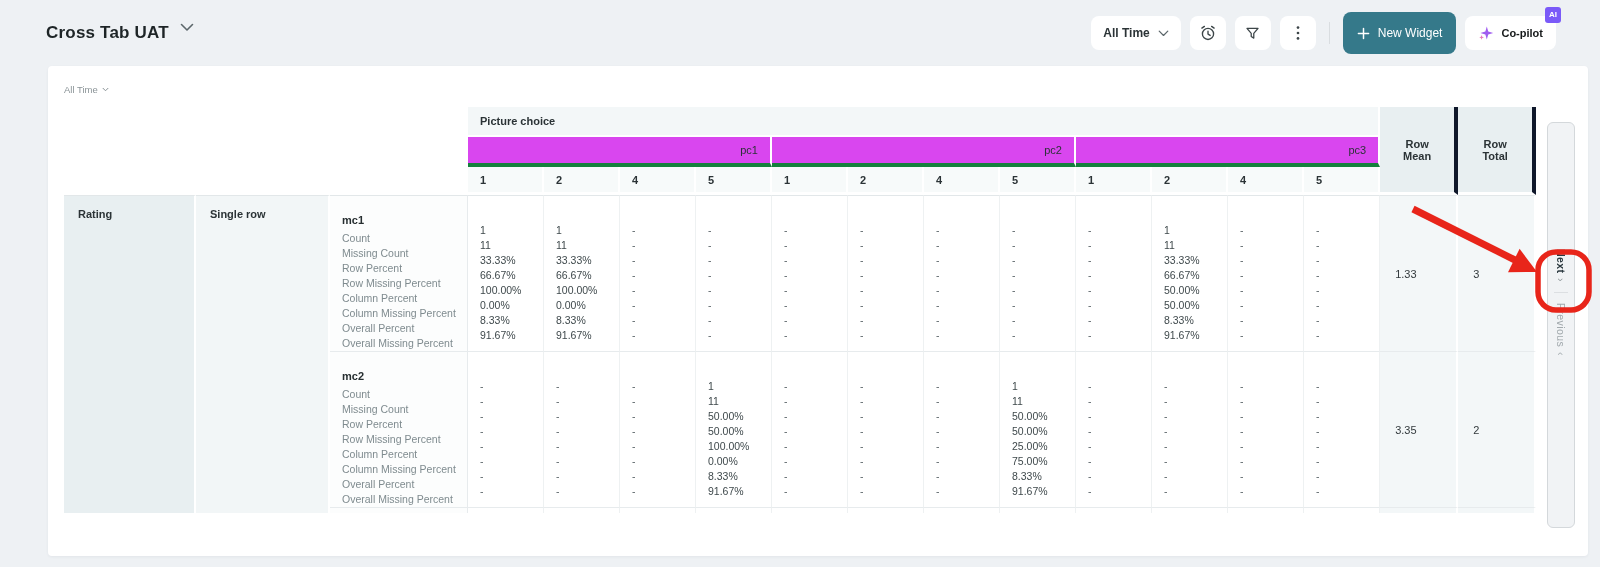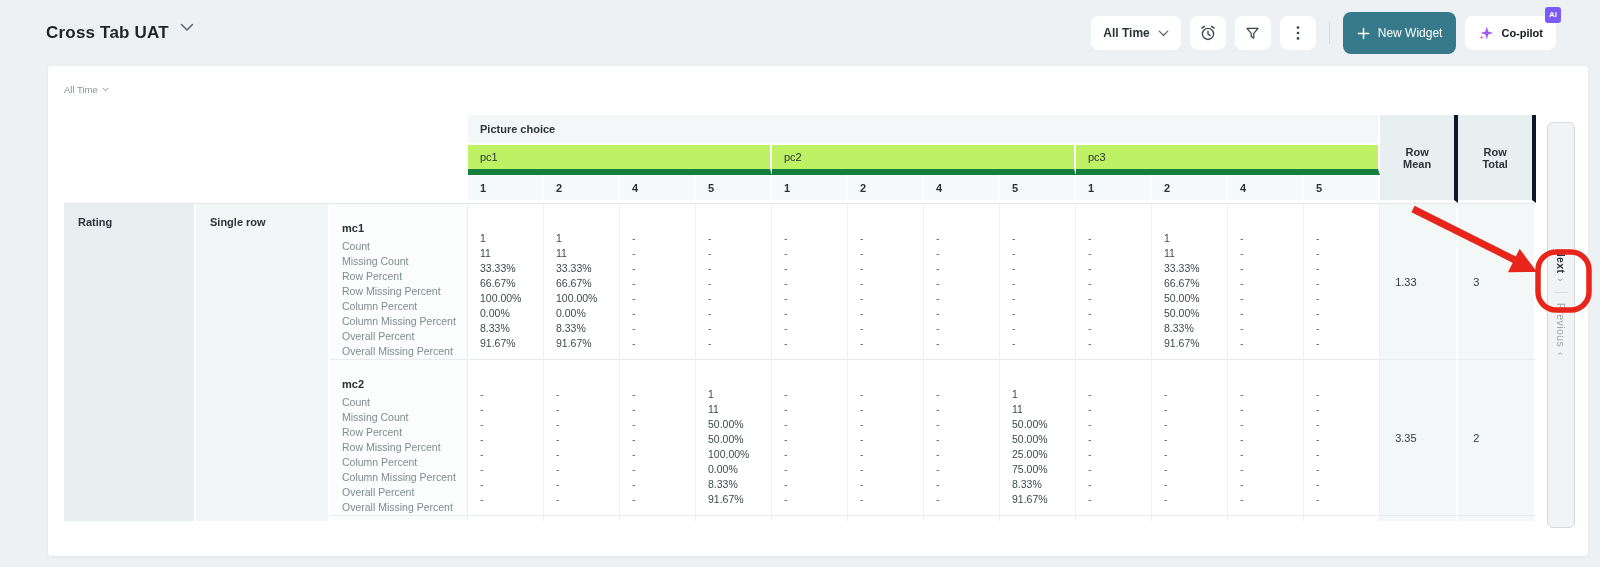--- a/index.html
+++ b/index.html
@@ -45,27 +45,27 @@
     position:absolute; left:48px; top:66px; width:1540px; height:490px;
     background:#ffffff; border-radius:4px; box-shadow:0 1px 3px rgba(40,50,60,.06);
   }
   .widget-header{ padding:15px 16px 0; }
   .widget-title{ font-size:12.5px; font-weight:bold; color:#23292b; }
   .widget-filter{
     background:none; border:none; font-family:inherit; padding:0; margin-top:3px;
     font-size:9.5px; color:#8a9397; display:flex; align-items:center; gap:4px; cursor:pointer;
   }
   
-  .table-clip{ margin:20px 0 0 16px; width:1472px; height:406px; overflow:hidden; }
+  .table-clip{ margin:12px 0 0 16px; width:1472px; height:406px; overflow:hidden; }
   table{ border-collapse:separate; border-spacing:0; table-layout:fixed; width:1472px; }
   td,th{ vertical-align:top; text-align:left; font-weight:normal; }
   .blank{ background:#fff; }
   thead th{ vertical-align:middle; padding:0 12px; font-size:11px; color:#2b3336; }
   .h-group{ background:#f3f7f8; border-right:2px solid #fff; border-bottom:2px solid #fff; height:30px; font-weight:bold; }
-  .h-pc   { background:#bef264; border-right:2px solid #fff; border-bottom:6px solid #15803d; height:30px; }
+  .h-pc   { background:#d946ef; border-right:2px solid #fff; border-bottom:4px solid #15803d; height:30px;text-align:right; }
   .h-num  { background:#f7fafa; border-right:2px solid #fff; border-bottom:3px solid #fff; height:28px; font-weight:bold; }
   .h-side { background:#e8eff1; border-right:4px solid #0f172a; border-bottom:3px solid #fff; text-align:center; font-weight:bold; }
   tbody td{ border-bottom:1px solid #e7ebed; }
   tbody tr:first-child td{ border-top:1px solid #e2e7e9; }
   .rating-cell{
     background:#e8eff1; border-right:2px solid #fff; padding:12px 14px;
     font-size:11px; font-weight:bold; color:#2b3336;
   }
   .single-cell{
     background:#f2f6f7; border-right:2px solid #fff; padding:12px 14px;

